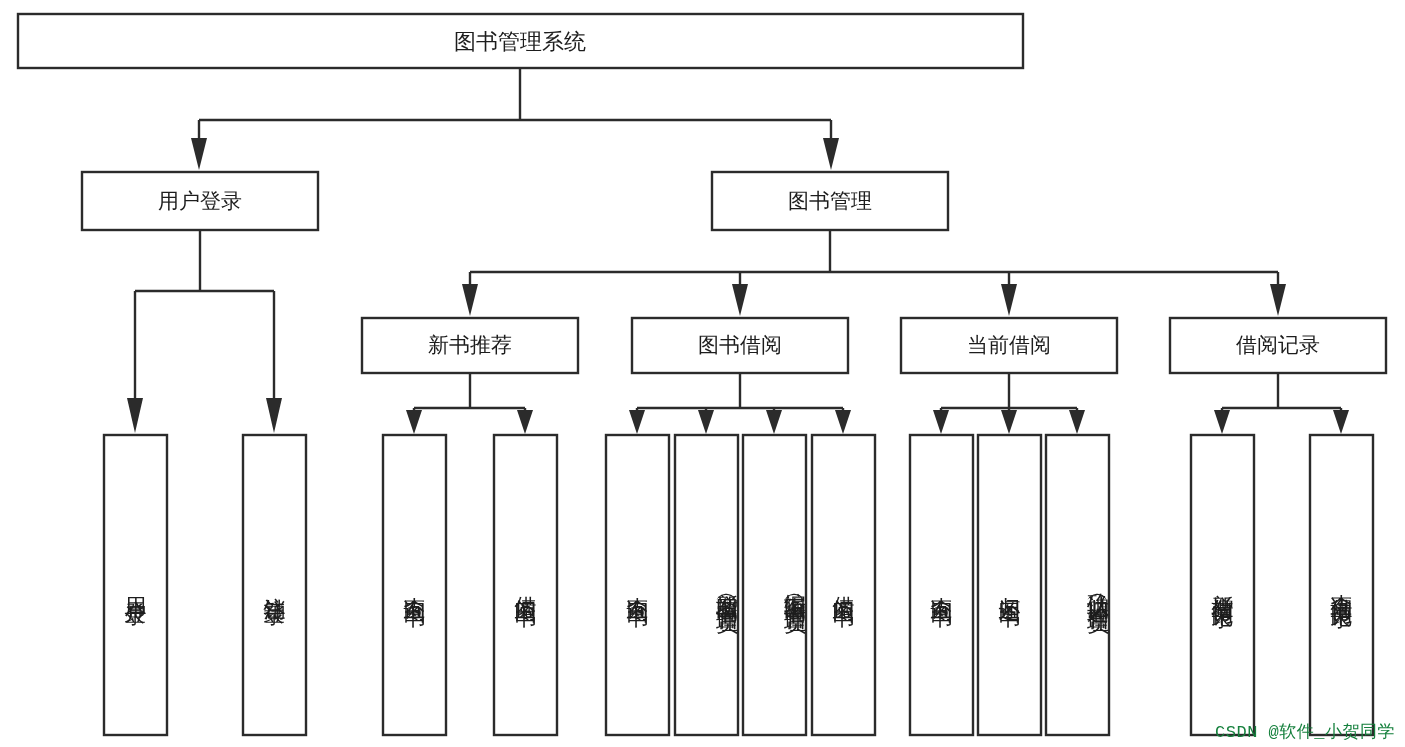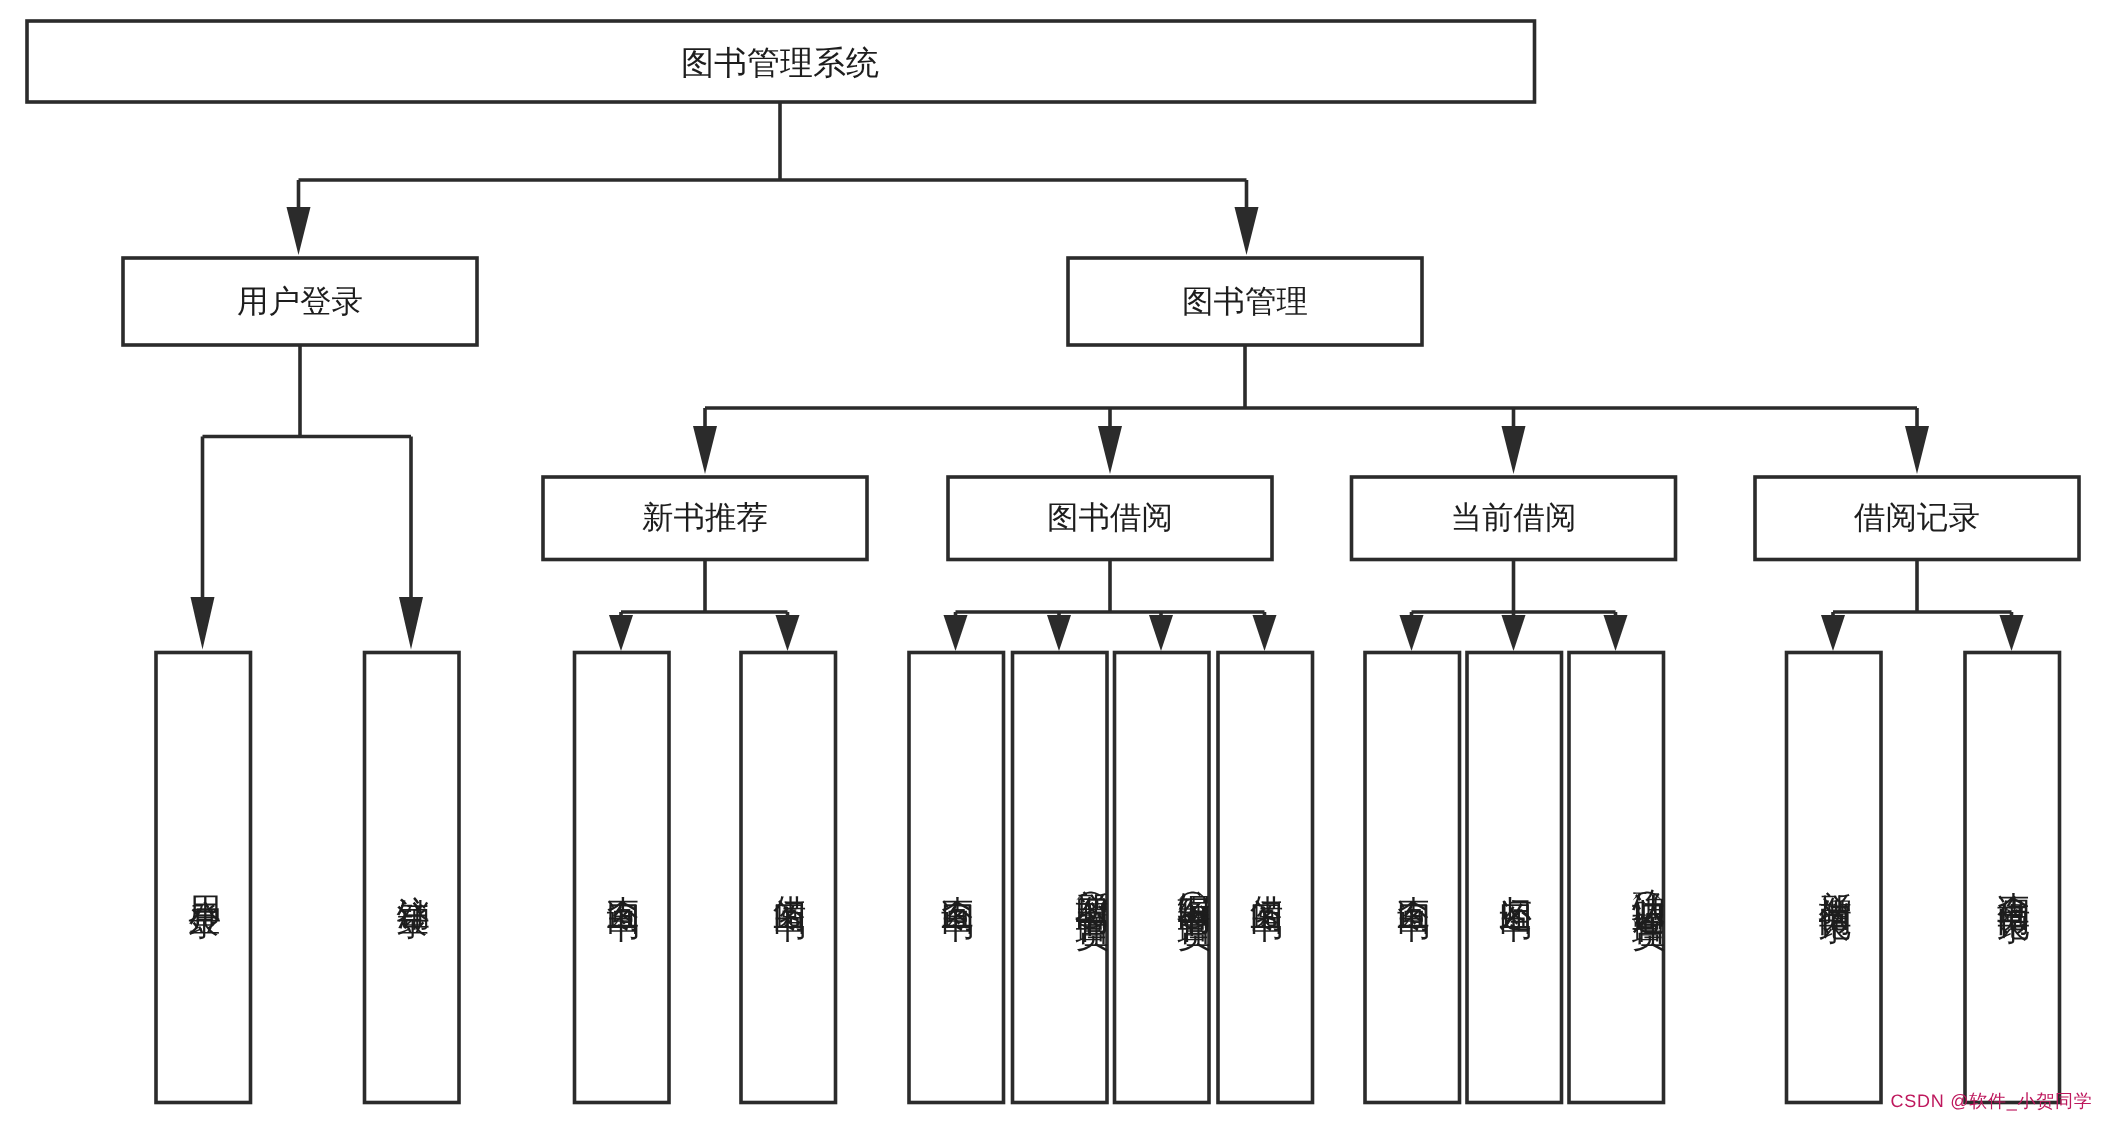--- a/index.html
+++ b/index.html
@@ -65,23 +65,23 @@
     letter-spacing: 3px;
     color: #1d1d1d;
     white-space: nowrap;
     text-align: center;
     pointer-events: none;
   }
   .watermark {
     position: absolute;
     right: 10px;
     bottom: 4px;
-    font-family: Liberation Sans, sans-serif;
-    font-size: 12px;
-    color: #be185d;
+    font-family: Liberation Mono, monospace;
+    font-size: 17px;
+    color: #15803d;
     white-space: nowrap;
     letter-spacing: 0.5px;
   }
 </style>
 </head>
 <body>
 
 <div id="diagram-root">
 
   <svg class="diagram-svg" viewBox="0 0 1405 747">

